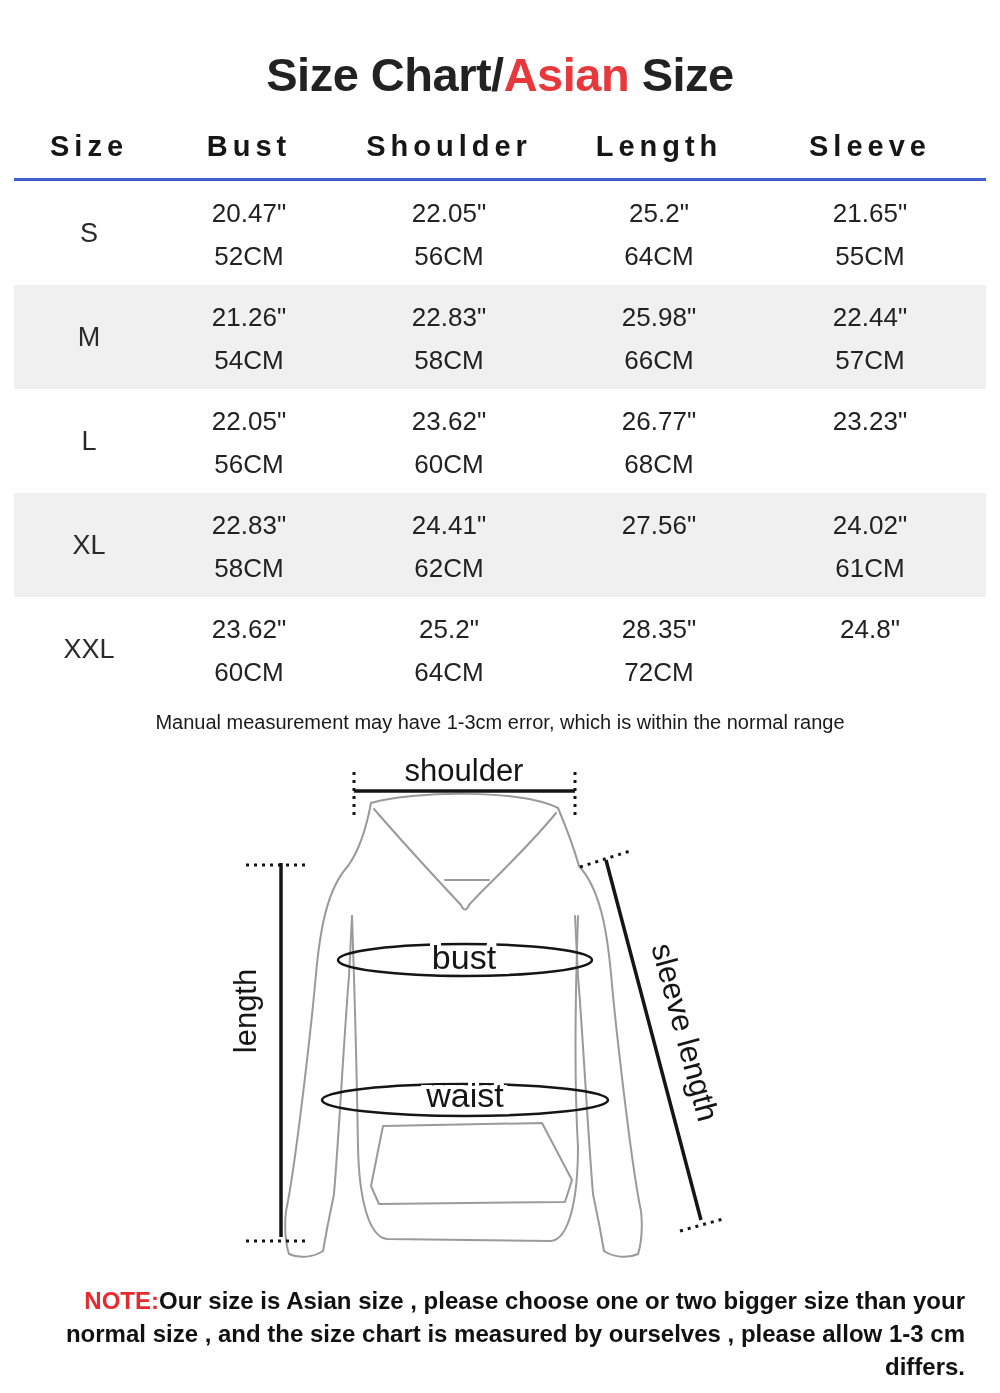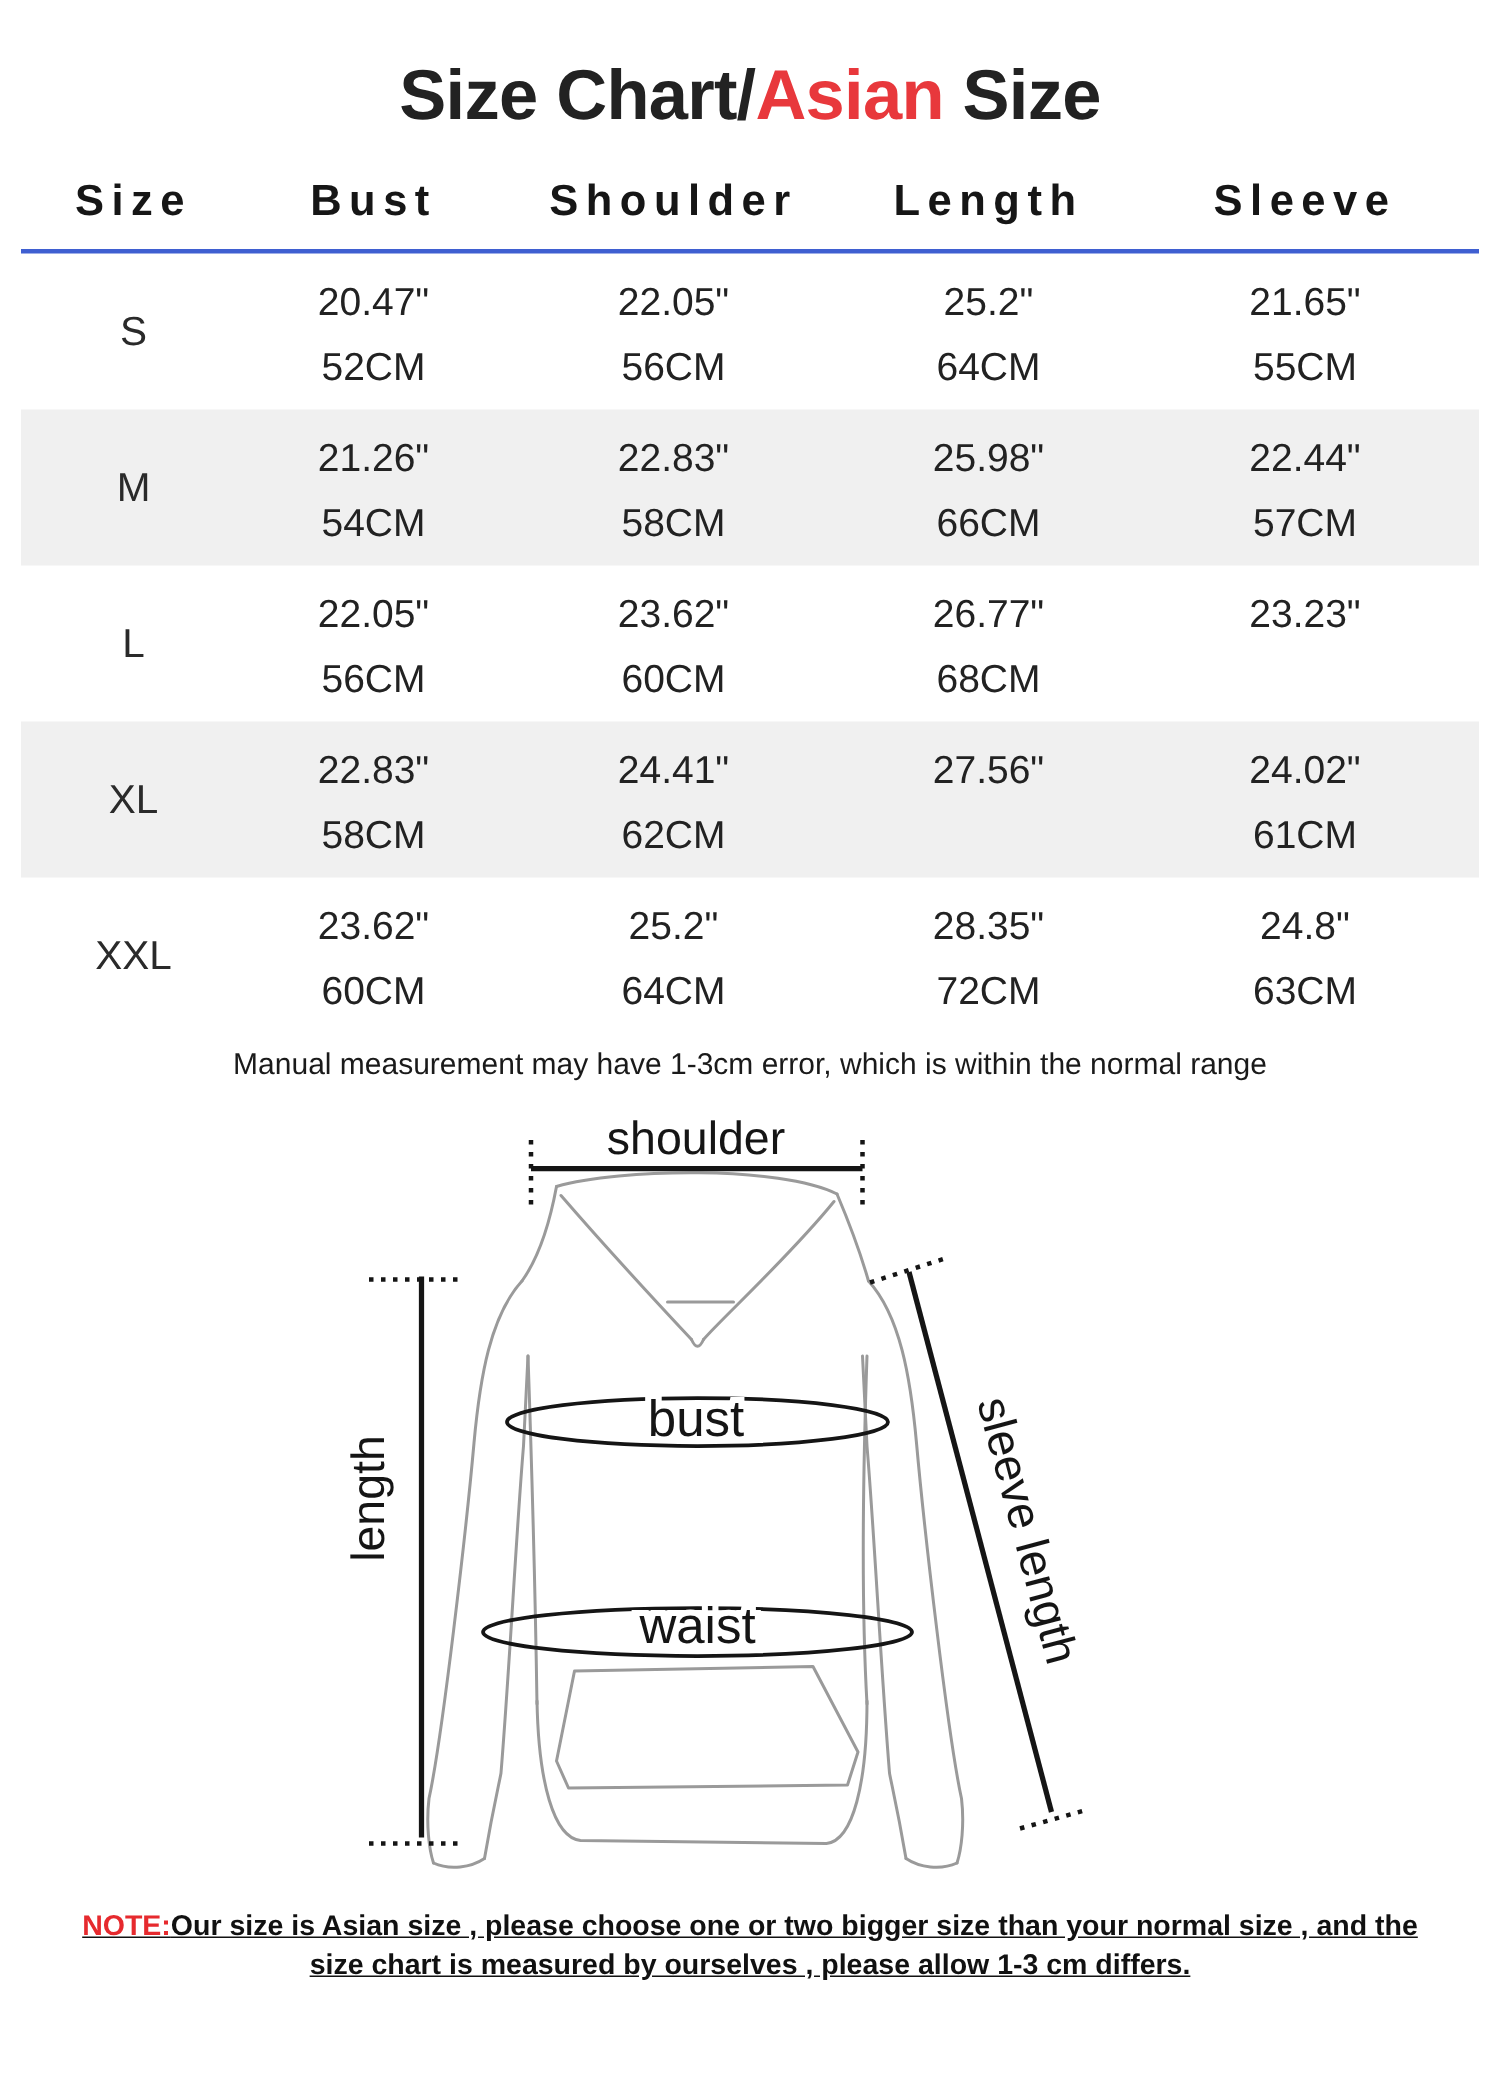--- a/index.html
+++ b/index.html
@@ -5,21 +5,21 @@
   html,body{margin:0;padding:0;}
   body{
     width:1000px;height:1393px;background:#ffffff;overflow:hidden;
     font-family:"Liberation Sans", sans-serif;color:#1d1d1d;
     -webkit-font-smoothing:antialiased;
   }
   .page{width:1000px;height:1393px;position:relative;}
 
   .title{
     text-align:center;font-size:47px;font-weight:600;letter-spacing:-0.5px;
-    margin:0;padding-top:36px;line-height:1.15;color:#222;
+    margin:12px;padding-top:36px;line-height:1.15;color:#222;
   }
   .title .red{color:#e8383c;}
 
   .size-table{margin:0 14px;}
   .thead,.trow{
     display:grid;
     grid-template-columns:150px 170px 230px 190px 232px;
   }
   .thead{margin-top:28px;}
   .th{
@@ -48,22 +48,22 @@
   .meas{stroke:#151515;stroke-width:3.5;fill:none;stroke-linecap:butt;}
   .meas-thin{stroke:#151515;stroke-width:2.5;fill:none;}
   .dotted{stroke:#151515;stroke-width:3;fill:none;stroke-dasharray:3 5;}
   .dlabel{
     font-family:"Liberation Sans", sans-serif;font-size:31px;fill:#151515;
     text-anchor:middle;
   }
   .dlabel.big{font-size:34px;paint-order:stroke;stroke:#ffffff;stroke-width:8;}
 
   .footer-note{
-    text-align:center;font-size:19px;font-weight:700;line-height:1.38;
-    max-width:930px;margin:6px auto 0;color:#111;text-decoration:underline;
+    text-align:right;font-size:24px;font-weight:700;line-height:1.38;
+    max-width:930px;margin:6px auto 0;color:#111;
   }
   .footer-note .red{color:#e62a2e;}
 </style>
 </head>
 <body>
 
 <div class="page">
 
   <h1 class="title"><span>Size Chart/</span><span class="red">Asian</span><span> Size</span></h1>
 
@@ -166,21 +166,20 @@
       <div class="val-cell">
           <span>25.2"</span>
           <span>64CM</span>
         </div>
       <div class="val-cell">
           <span>28.35"</span>
           <span>72CM</span>
         </div>
       <div class="val-cell">
           <span>24.8"</span>
-          <span>63CM</span>
         </div>
     </div>
 
   </div>
 
   <p class="measure-note">Manual measurement may have 1-3cm error, which is within the normal range</p>
 
   <svg class="diagram" width="540" height="530" viewBox="0 0 540 530">
 
     <g class="sketch">

